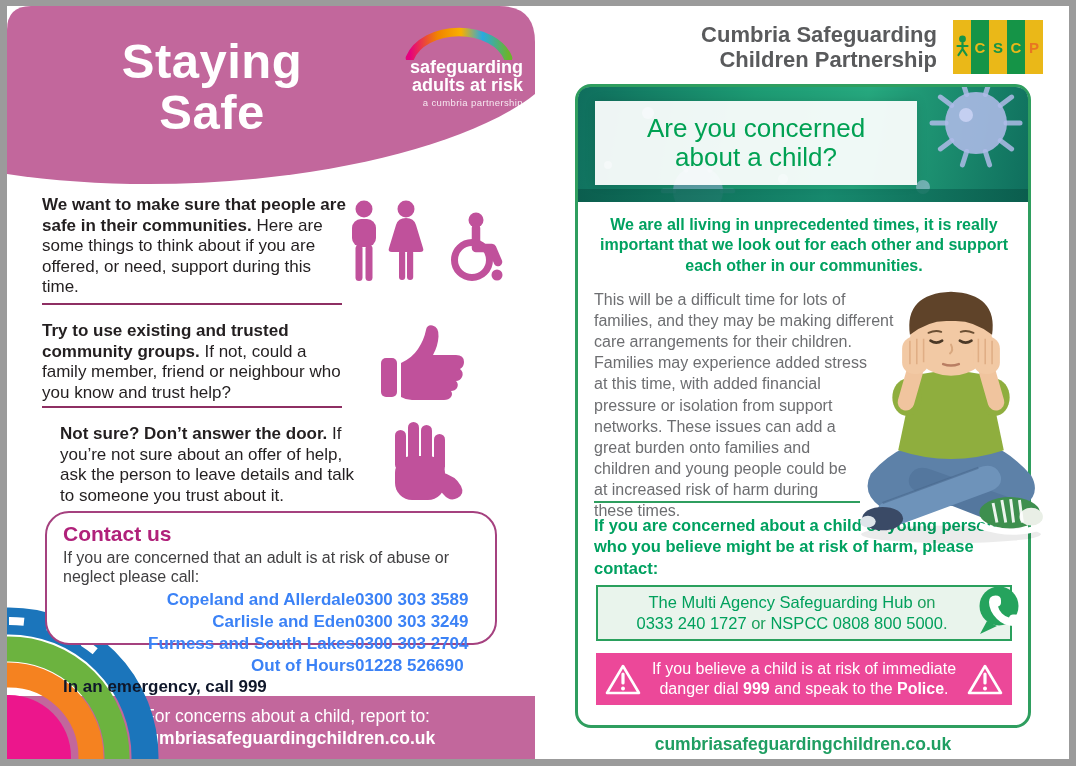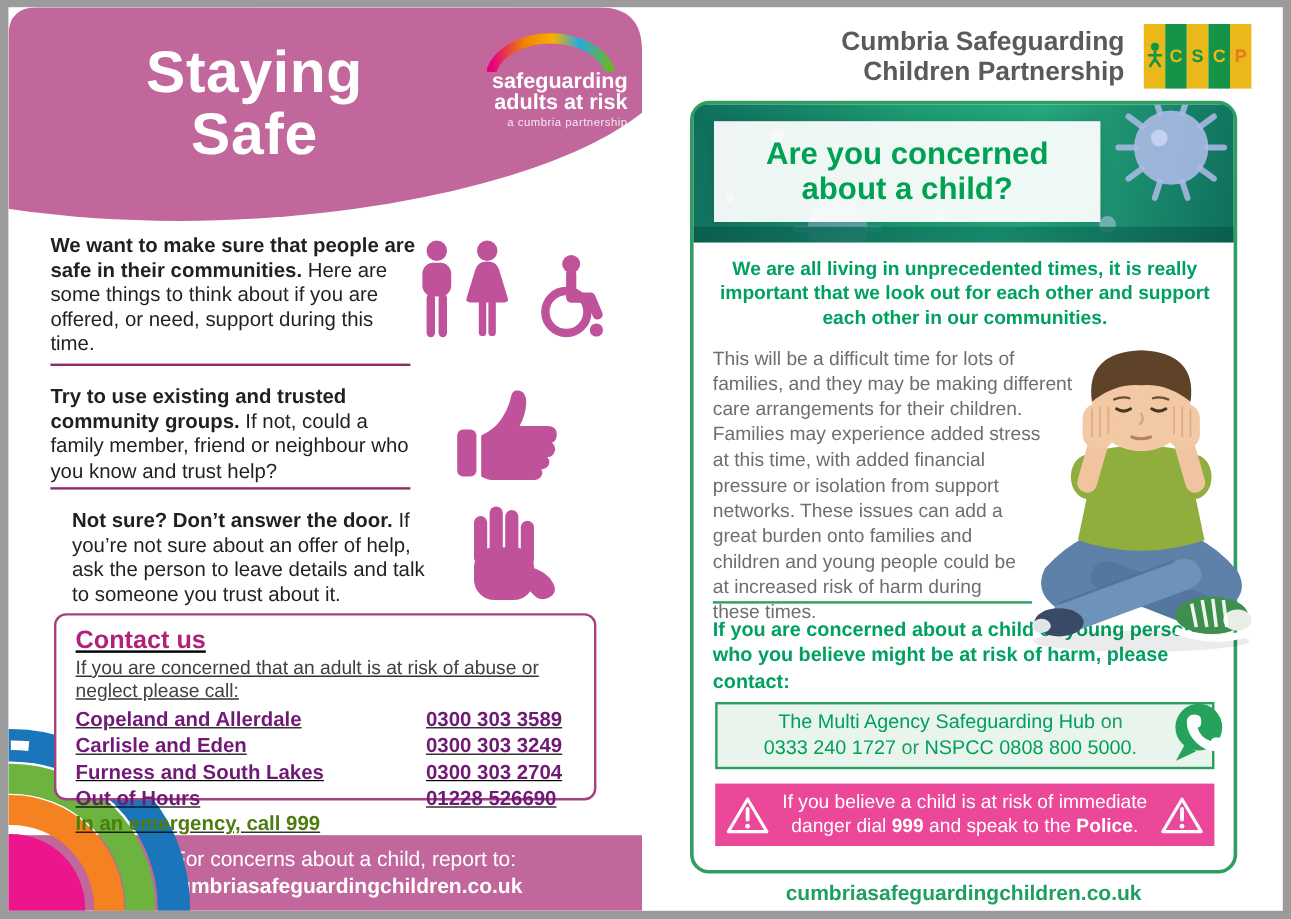--- a/index.html
+++ b/index.html
@@ -22,29 +22,29 @@
   .tblock{position:absolute;left:35px;width:310px;color:#231f20;font-size:17px;line-height:1.21;}
   .tblock .b{font-weight:700;}
   .tb1{top:189px;} .tb2{top:315px;} .tb3{top:418px;margin-left:18px;}
   .divider{position:absolute;left:35px;width:300px;height:2px;background:#8e2f63;}
   .dv1{top:297px;} .dv2{top:400px;}
 
   .icon-people{position:absolute;left:336px;top:192px;z-index:2;}
   .icon-thumb{position:absolute;left:372px;top:318px;z-index:2;}
   .icon-hand{position:absolute;left:376px;top:414px;z-index:2;}
 
-  .contact{position:absolute;left:38px;top:505px;width:452px;height:156px;background:#fff;
-           border:2.5px solid #a5417f;border-radius:10px;z-index:3;box-sizing:border-box;
-           padding:9px 16px;text-decoration:underline;}
+  .contact{position:absolute;left:38px;top:505px;width:452px;height:134px;background:#fff;
+           border:2.5px solid #a5417f;border-radius:24px;z-index:3;box-sizing:border-box;
+           padding:9px 16px;}
   .contact h3{margin:0 0 2px 0;font-size:21px;color:#b0217a;}
   .contact .intro{font-size:16px;color:#414042;line-height:1.2;width:432px;}
-  .crow{display:flex;font-weight:700;font-size:17px;color:#701a75;line-height:1.28;}
+  .crow{display:flex;font-weight:700;font-size:17px;color:#3b82f6;line-height:1.28;text-align:right;}
   .crow .area{width:292px;}
   .crow.first{margin-top:3px;}
-  .emg{font-weight:700;font-size:17px;color:#4d7c0f;line-height:1.3;}
+  .emg{font-weight:700;font-size:17px;color:#0f172a;line-height:1.3;}
 
   .band{position:absolute;left:0;top:690px;width:528px;height:63px;background:#c2679c;z-index:1;}
   .band-text{position:absolute;left:70px;top:9px;width:420px;text-align:center;color:#fff;
              font-size:17.5px;line-height:1.28;}
   .band-text .l2{font-weight:700;}
   .rainbow{position:absolute;left:0;top:598px;width:152px;height:155px;z-index:2;}
 
   
   .org{position:absolute;left:540px;top:16px;width:390px;text-align:right;
        font-size:22px;font-weight:700;color:#595a5c;line-height:1.14;}
@@ -55,21 +55,21 @@
 
   .panel{position:absolute;left:568px;top:78px;width:456px;height:644px;box-sizing:border-box;
          border:3px solid #2f9e5f;border-radius:16px;background:#fff;z-index:1;}
   .v-header{position:absolute;left:0;top:0;width:450px;height:115px;border-radius:12px 12px 0 0;
             overflow:hidden;background:linear-gradient(100deg,#0f6e5d 0%,#1d9b73 38%,#26a87e 62%,#0f6e5d 100%);}
   .v-header .strip{position:absolute;left:0;bottom:0;width:100%;height:13px;
             background:linear-gradient(90deg,#0a5a4b,#14836a 55%,#0a5a4b);opacity:.85;}
   .banner-box{position:absolute;left:17px;top:14px;width:322px;height:84px;
               background:rgba(255,255,255,.93);display:flex;align-items:center;justify-content:center;
               box-shadow:0 0 10px rgba(0,0,0,.12);}
-  .banner-box .t{font-size:26px;font-weight:700;color:#00a153;text-align:center;line-height:1.12;}
+  .banner-box .t{font-size:26px;font-weight:400;color:#00a153;text-align:center;line-height:1.12;}
 
   .p-intro{position:absolute;left:16px;top:128px;width:420px;font-size:16px;font-weight:700;
            color:#00a160;line-height:1.27;text-align:center;}
   .p-body{position:absolute;left:16px;top:202px;width:418px;font-size:16px;color:#6d6e71;line-height:1.32;}
   .boy-spacer{float:right;width:146px;height:252px;margin-left:8px;
               shape-outside:polygon(28% 0,100% 0,100% 100%,0 100%,0 52%,22% 26%);}
   .p-divider{position:absolute;left:16px;top:414px;width:266px;height:2px;background:#2f9e5f;}
   .p-concern{position:absolute;left:16px;top:428px;width:420px;font-size:16.5px;font-weight:700;
              color:#00a160;line-height:1.3;}
   .hub{position:absolute;left:18px;top:498px;width:416px;height:56px;box-sizing:border-box;

